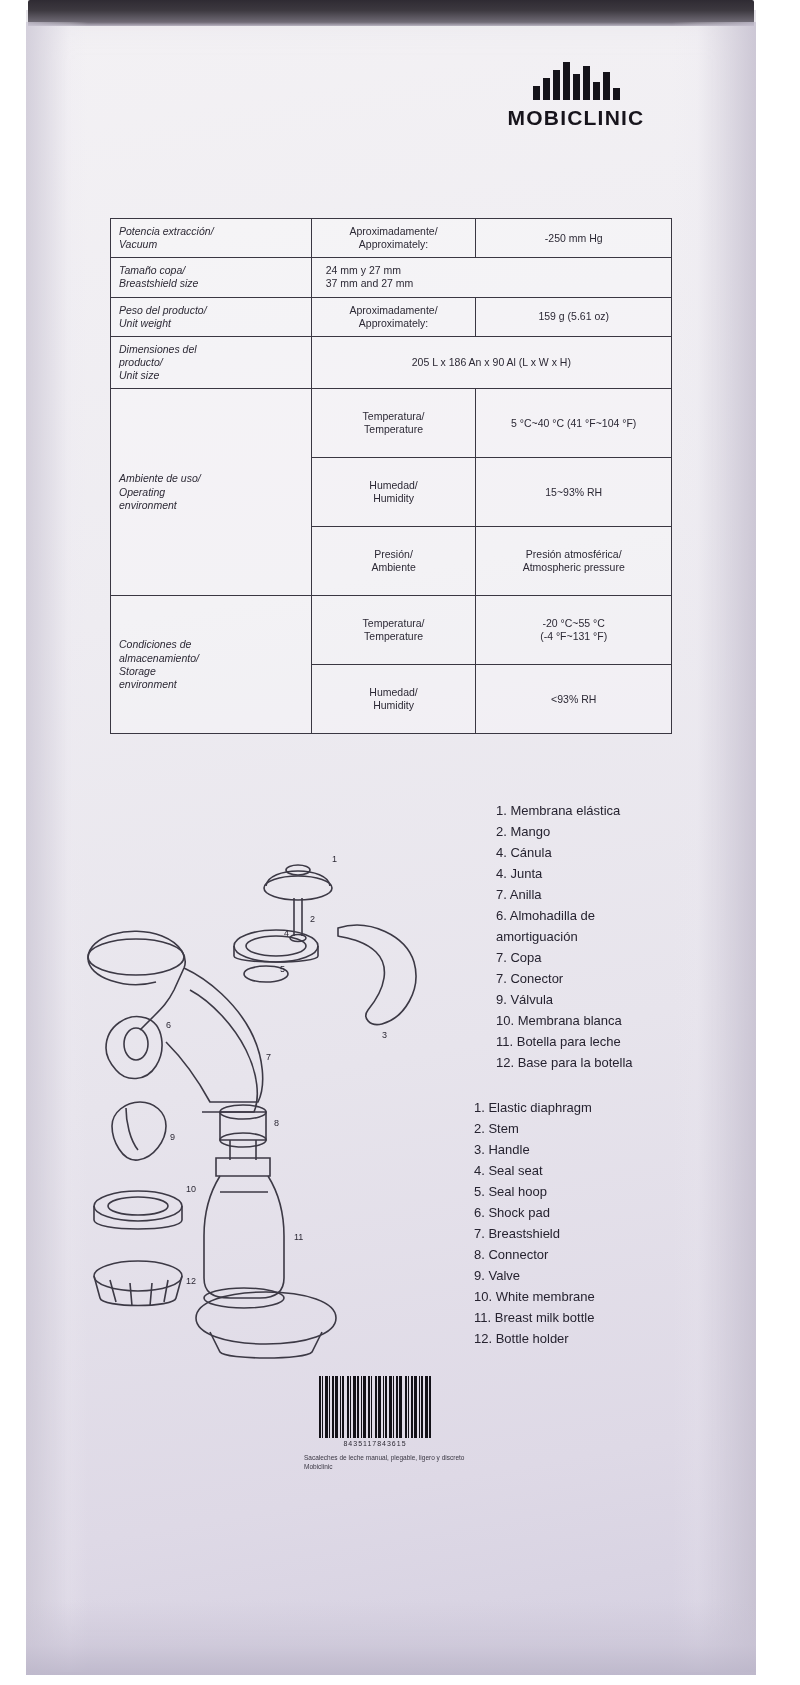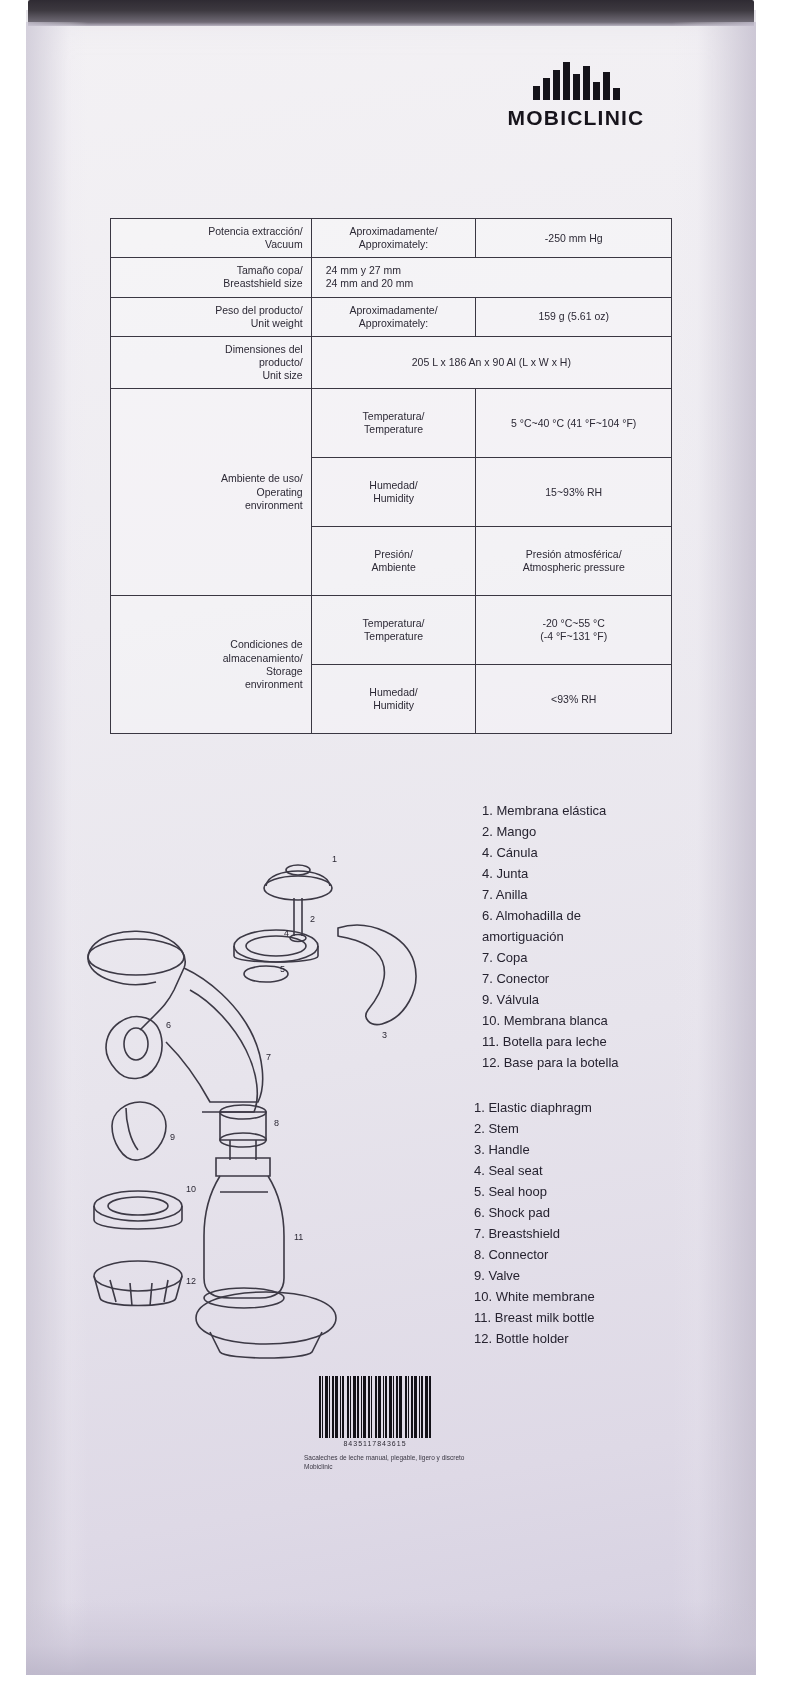--- a/index.html
+++ b/index.html
@@ -109,34 +109,35 @@
     border: 1px solid #3a3742;
     padding: 6px 8px;
     font-size: 10.5px;
     line-height: 1.25;
     color: #2c2935;
     vertical-align: middle;
     text-align: center;
     font-family: "Liberation Sans", sans-serif;
   }
   #spec-table td.lbl {
-    text-align: right;
+    text-align: left;
+    font-style: italic;
   }
   .cell-line { display: block; white-space: nowrap; }
   .tall { height: 56px; }
 
   
   .parts-list {
     position: absolute;
     font-size: 13px;
     line-height: 21px;
     color: #262330;
     font-family: "Liberation Sans", sans-serif;
   }
-  #parts-es { left: 482px; top: 800px; width: 230px; }
+  #parts-es { left: 496px; top: 800px; width: 230px; }
   #parts-en { left: 474px; top: 1097px; width: 230px; }
   .parts-list div { white-space: nowrap; }
 
   
   #diagram {
     position: absolute;
     left: 70px;
     top: 840px;
     width: 400px;
     height: 540px;
@@ -217,21 +218,21 @@
           <span class="cell-line">-250 mm Hg</span>
         </td>
       </tr>
       <tr>
         <td class="lbl">
           <span class="cell-line">Tamaño copa/</span>
           <span class="cell-line">Breastshield size</span>
         </td>
         <td colspan="2" style="text-align:left;padding-left:14px">
           <span class="cell-line">24 mm y 27 mm</span>
-          <span class="cell-line">24 mm and 20 mm</span>
+          <span class="cell-line">37 mm and 27 mm</span>
         </td>
       </tr>
       <tr>
         <td class="lbl">
           <span class="cell-line">Peso del producto/</span>
           <span class="cell-line">Unit weight</span>
         </td>
         <td>
           <span class="cell-line">Aproximadamente/</span>
           <span class="cell-line">Approximately:</span>

